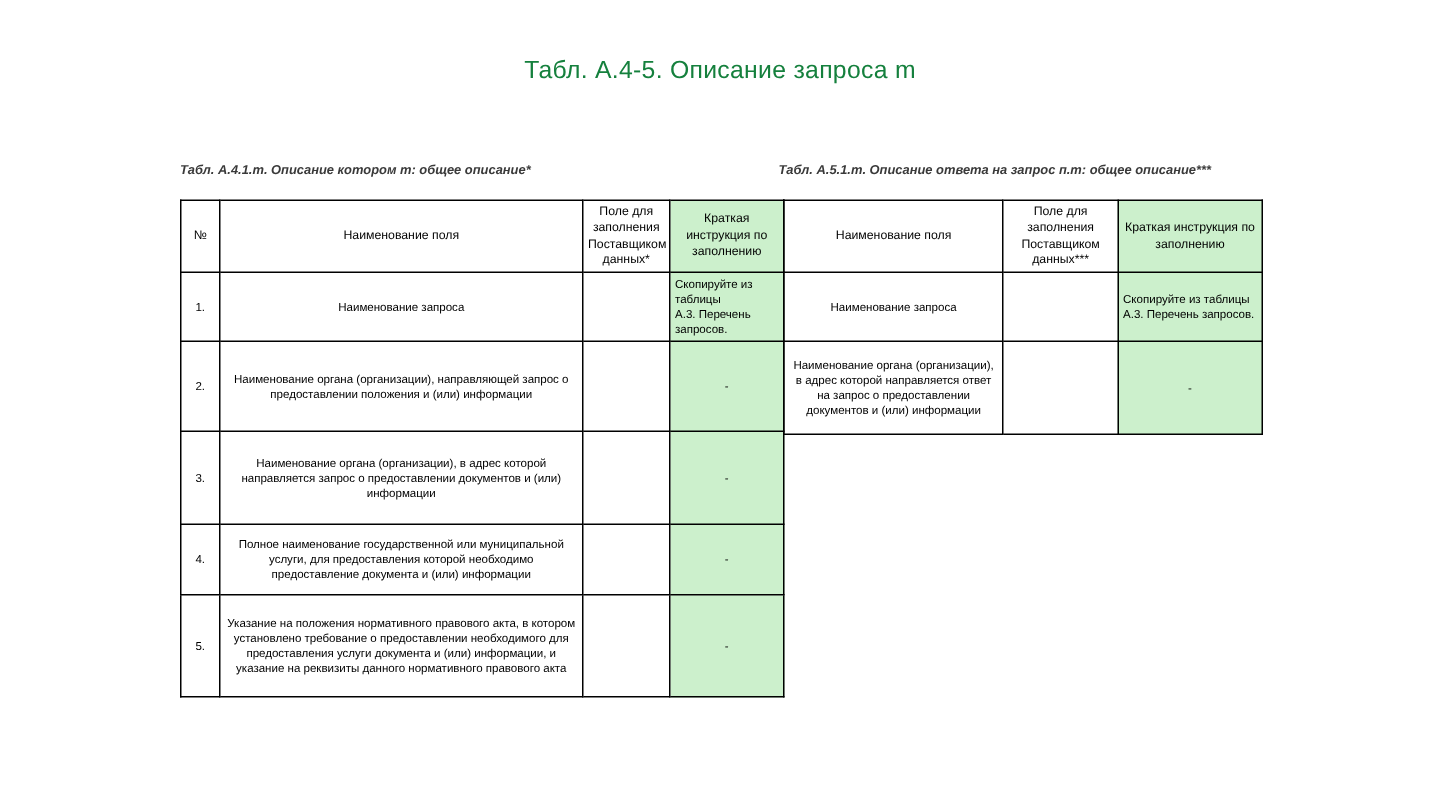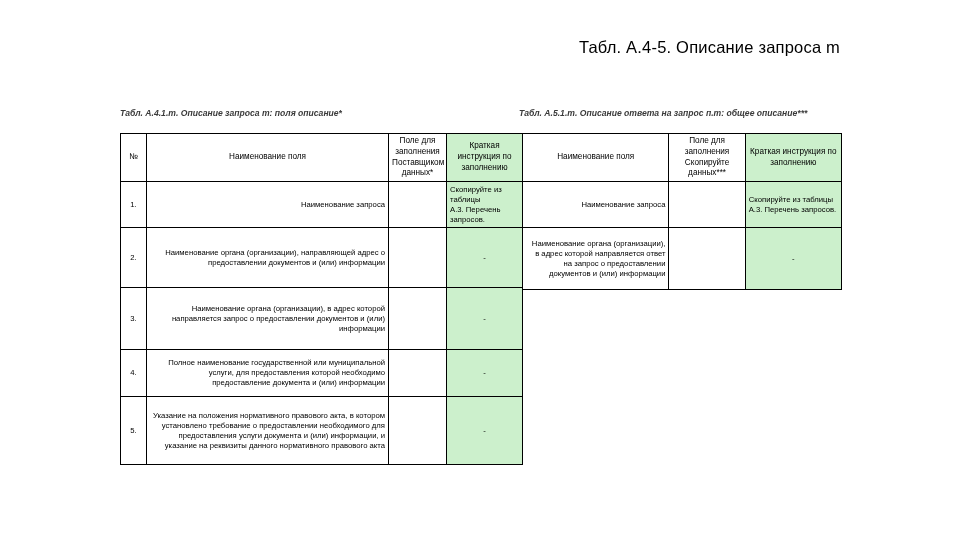--- a/index.html
+++ b/index.html
@@ -19,23 +19,23 @@
     left: 0; top: 0;
     width: 960px;
     height: 540px;
     background: #ffffff;
   }
   #slide-title {
     position: absolute;
     left: 120px;
     top: 38px;
     width: 720px;
-    text-align: right;
+    text-align: center;
     font-size: 16.5px;
-    color: #000000;
+    color: #15803d;
     letter-spacing: 0.2px;
     font-family: "Liberation Sans", sans-serif;
     white-space: nowrap;
   }
   .subcaption {
     position: absolute;
     font-style: italic;
     font-weight: bold;
     font-size: 8.6px;
     color: #3a3a3a;
@@ -64,33 +64,33 @@
   #table-right { left: 522px; top: 133px; width: 320px; }
 
   .hdr {
     text-align: center;
     vertical-align: middle;
     font-size: 8.2px;
     line-height: 1.28;
   }
   .green { background: #ccf0cc; }
   .cell-center { }
-  .cell-left { text-align: right; }
+  .cell-left { text-align: center; }
   .num-cell { text-align: center; vertical-align: middle; font-size: 7.7px; }
   .blank-cell { background: #ffffff; }
   .dash { text-align: center; vertical-align: middle; }
 </style>
 </head>
 <body>
 
 <div id="slide">
 
   <div id="slide-title">Табл. A.4-5. Описание запроса m</div>
 
-  <div class="subcaption" id="caption-left">Табл. A.4.1.m. Описание запроса m: поля описание*</div>
+  <div class="subcaption" id="caption-left">Табл. A.4.1.m. Описание котором m: общее описание*</div>
   <div class="subcaption" id="caption-right">Табл. A.5.1.m. Описание ответа на запрос п.m: общее описание***</div>
 
   <table class="doc-table" id="table-left">
     <colgroup>
       <col style="width:26px">
       <col style="width:242px">
       <col style="width:58px">
       <col style="width:76px">
     </colgroup>
     <thead>
@@ -104,21 +104,21 @@
     <tbody>
       <tr style="height:46px">
         <td class="num-cell">1.</td>
         <td class="cell-left">Наименование запроса</td>
         <td class="blank-cell"></td>
         <td class="green cell-center" style="white-space:pre-line">Скопируйте из таблицы
 A.3. Перечень запросов.</td>
       </tr>
       <tr style="height:60px">
         <td class="num-cell">2.</td>
-        <td class="cell-left">Наименование органа (организации), направляющей адрес о предоставлении документов и (или) информации</td>
+        <td class="cell-left">Наименование органа (организации), направляющей запрос о предоставлении положения и (или) информации</td>
         <td class="blank-cell"></td>
         <td class="green dash">-</td>
       </tr>
       <tr style="height:62px">
         <td class="num-cell">3.</td>
         <td class="cell-left">Наименование органа (организации), в адрес которой направляется запрос о предоставлении документов и (или) информации</td>
         <td class="blank-cell"></td>
         <td class="green dash">-</td>
       </tr>
       <tr style="height:47px">
@@ -138,21 +138,21 @@
 
   <table class="doc-table" id="table-right">
     <colgroup>
       <col style="width:146px">
       <col style="width:76px">
       <col style="width:96px">
     </colgroup>
     <thead>
       <tr>
         <th class="hdr">Наименование поля</th>
-        <th class="hdr">Поле для заполнения Скопируйте данных***</th>
+        <th class="hdr">Поле для заполнения Поставщиком данных***</th>
         <th class="hdr green">Краткая инструкция по заполнению</th>
       </tr>
     </thead>
     <tbody>
       <tr style="height:46px">
         <td class="cell-left">Наименование запроса</td>
         <td class="blank-cell"></td>
         <td class="green cell-center" style="white-space:pre-line">Скопируйте из таблицы
 A.3. Перечень запросов.</td>
       </tr>

